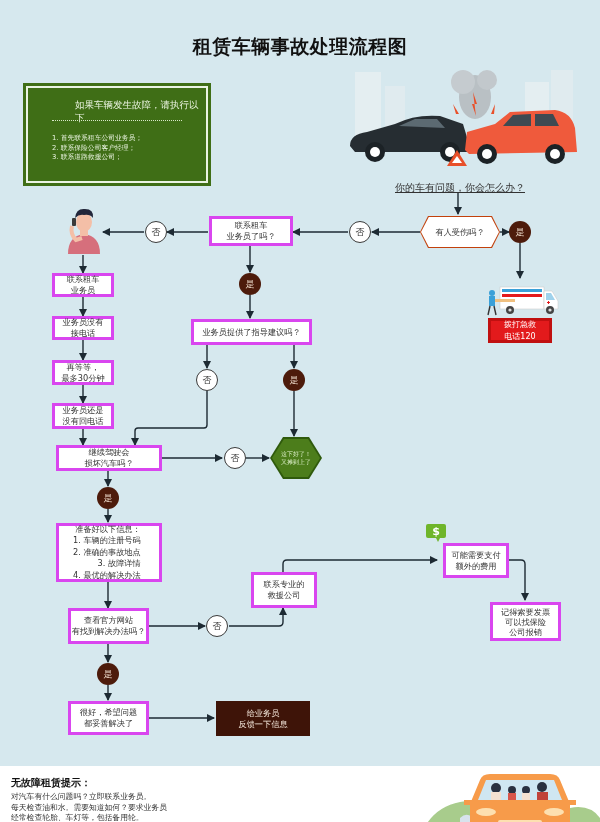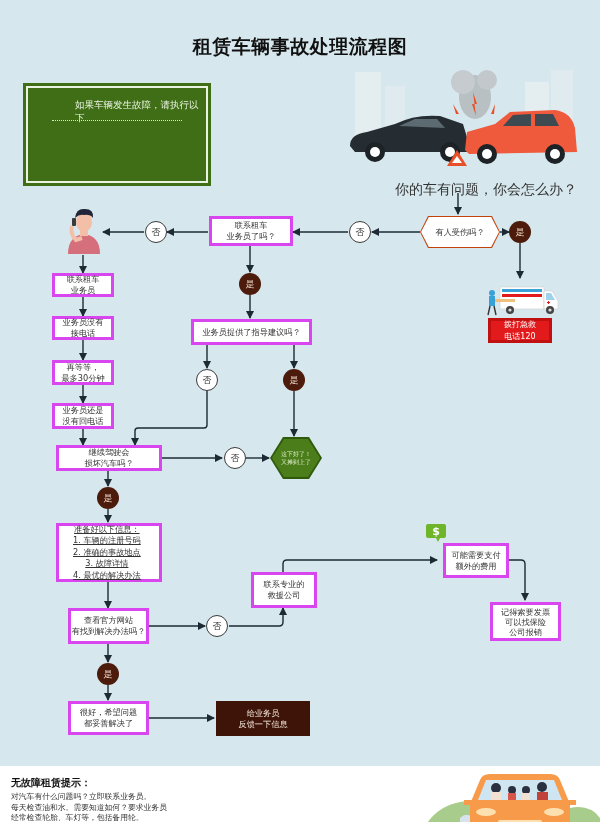--- a/index.html
+++ b/index.html
@@ -7,50 +7,55 @@
   body { background: #d6e8ee; font-family: "DejaVu Sans", "Liberation Sans", sans-serif; position: relative; color: #333; }
   .abs { position: absolute; }
   .title { left: 0; width: 600px; top: 34px; text-align: center; font-size: 19px; font-weight: bold; color: #111; letter-spacing: 0.5px; }
 
   .greenbox { left: 26px; top: 86px; width: 182px; height: 97px; background: #3f6e16; border: 2px solid #eaf3e2; outline: 1px solid #3f6e16; box-shadow: 0 0 0 3px #3f6e16; color: #e9f3df; }
   .greenbox .gh { position: absolute; left: 16px; top: 11px; font-size: 9.5px; margin-left: 31px; }
   .greenbox .dots { position: absolute; left: 24px; right: 24px; top: 32px; border-top: 1px dotted #d8e8c8; }
   .greenbox .gl { position: absolute; left: 24px; top: 46px; font-size: 6.8px; line-height: 9.5px; }
 
   .node { position: absolute; background: #fff; border: 3px solid #d946ef; display: flex; align-items: center; justify-content: center; text-align: center; font-size: 8.2px; line-height: 11px; color: #333; white-space: pre-line; }
-  .node.left { text-align: center; justify-content: flex-start; padding-left: 14px; text-decoration: underline; }
+  .node.left { text-align: right; justify-content: flex-start; padding-left: 14px; }
   .node.dark { background: #3e1408; color: #f3e6da; border-color: #3e1408; }
   .node.red { background: #e31a1c; color: #fff; border-color: #c01010; }
 
   .circ { position: absolute; width: 22px; height: 22px; border-radius: 50%; display: flex; align-items: center; justify-content: center; font-size: 9px; }
   .circ.no { background: #fff; border: 1.2px solid #3a3a3a; color: #333; }
   .circ.yes { background: #4d1b0b; color: #f3e2d2; }
 
   .hex { position: absolute; display: flex; align-items: center; justify-content: center; text-align: center; white-space: pre-line; }
   .hex.white { background: #c2410c; clip-path: polygon(10% 0, 90% 0, 100% 50%, 90% 100%, 10% 100%, 0 50%); }
   .hex.white .inner { position: absolute; inset: 1px; background: #fff; clip-path: polygon(10% 0, 90% 0, 100% 50%, 90% 100%, 10% 100%, 0 50%); display: flex; align-items: center; justify-content: center; font-size: 8.2px; color: #333; }
   .hex.green { background: #2f5a0c; clip-path: polygon(25% 0, 75% 0, 100% 50%, 75% 100%, 25% 100%, 0 50%); }
   .hex.green .inner { position: absolute; inset: 2px; background: #4c7d1b; clip-path: polygon(25% 0, 75% 0, 100% 50%, 75% 100%, 25% 100%, 0 50%); display: flex; align-items: center; justify-content: center; font-size: 6px; line-height: 8px; color: #dbeec8; white-space: pre-line; text-align: center; }
 
-  .caption { font-size: 14px; color: #333; }
+  .caption { font-size: 10px; color: #333; text-decoration: underline; }
 
   .footer { left: 0; top: 750px; width: 600px; height: 72px; background: #ffffff; margin-top: 16px; }
   .footer .fh { position: absolute; left: 11px; top: 10px; font-size: 10px; font-weight: bold; color: #111; }
   .footer .fl { position: absolute; left: 11px; top: 26px; font-size: 7.8px; line-height: 10.5px; color: #333; white-space: pre-line; }
 
   svg.wires { position: absolute; left: 0; top: 0; width: 600px; height: 822px; pointer-events: none; }
 </style>
 </head>
 <body>
 
 <div class="abs title">租赁车辆事故处理流程图</div>
 
 <div class="abs greenbox">
   <div class="gh">如果车辆发生故障，请执行以下</div>
   <div class="dots"></div>
+  <div class="gl">
+    <div>1. 首先联系租车公司业务员；</div>
+    <div>2. 联系保险公司客户经理；</div>
+    <div>3. 联系道路救援公司；</div>
+  </div>
 </div>
 
 <svg class="abs" style="left:345px;top:62px" width="240" height="110" viewBox="0 0 240 110">
   <rect x="10" y="10" width="26" height="80" fill="#e4eef1"></rect>
   <rect x="40" y="24" width="20" height="66" fill="#e0ebef"></rect>
   <rect x="180" y="20" width="24" height="70" fill="#e4eef1"></rect>
   <rect x="206" y="8" width="22" height="82" fill="#e0ebef"></rect>
   <ellipse cx="130" cy="35" rx="16" ry="22" fill="#b9c0c4"></ellipse>
   <ellipse cx="118" cy="20" rx="12" ry="12" fill="#c5cbcf"></ellipse>
   <ellipse cx="142" cy="18" rx="10" ry="10" fill="#c2c8cc"></ellipse>

